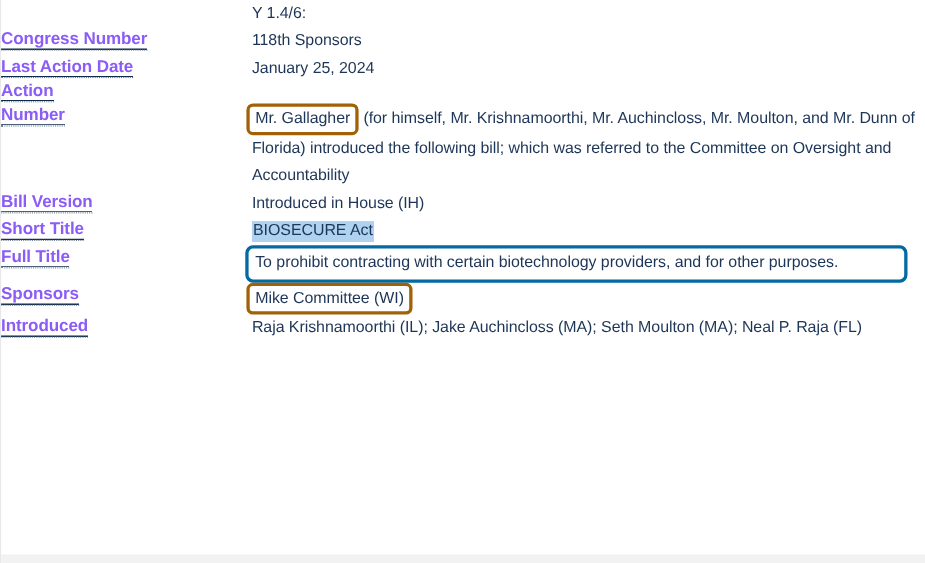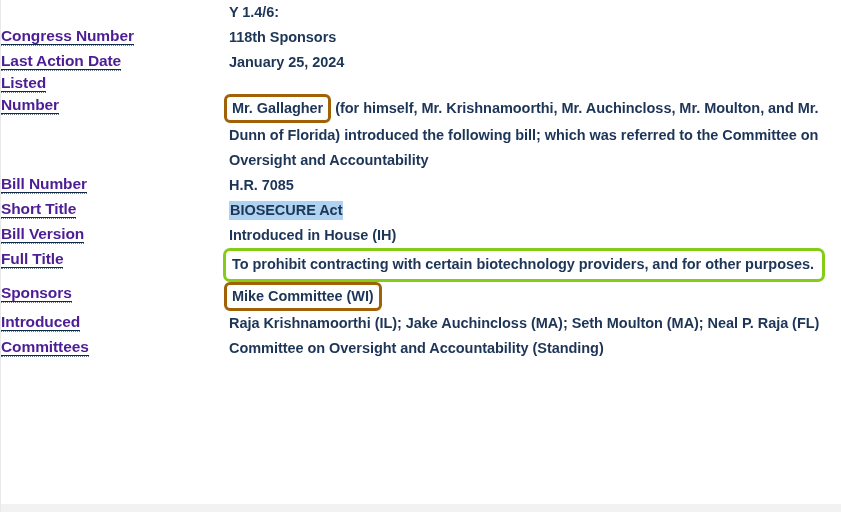--- a/index.html
+++ b/index.html
@@ -46,27 +46,26 @@
   td.label-col {
     width: 228px;
     padding-left: 15px;
     padding-right: 10px;
     box-sizing: border-box;
   }
   td.value-col {
     width: 613px;
     padding-right: 4px;
     box-sizing: border-box;
-    font-weight: bold;
   }
   .label-text {
     display: inline;
     font-weight: bold;
     font-size: 15.5px;
-    color: #4c1d95;
+    color: #8b5cf6;
     line-height: 22px;
     letter-spacing: -0.1px;
     border-bottom: 1px dotted #6a7a8c;
     box-shadow: inset 0 -2px 0 -1px #0f2b4c;
     padding-bottom: 1px;
   }
   .value-text {
     font-size: 14.5px;
     color: #1d3557;
     line-height: 25px;
@@ -80,21 +79,21 @@
   .redbox {
     display: inline-block;
     border: 3px solid #a16207;
     border-radius: 6px;
     padding: 1px 5px 2px 5px;
     margin: 0 0 0 -5px;
     line-height: 20px;
   }
   .redbox-block {
     display: block;
-    border: 3px solid #84cc16;
+    border: 3px solid #0369a1;
     border-radius: 7px;
     padding: 3px 6px 4px 6px;
     margin: 0 17px 0 -6px;
     line-height: 21px;
   }
   .highlight-sel {
     background: #aed2f0;
     padding: 1px 1px 2px 1px;
   }
 </style>
@@ -119,60 +118,52 @@
         </td>
         <td class="value-col">
           <span class="value-text">118th Sponsors</span>
         </td>
       </tr>
 
 
       <tr class="row-std">
         <td class="label-col">
           <span class="label-text">Last Action Date</span><br>
-          <span class="label-text">Listed</span>
+          <span class="label-text">Action</span>
         </td>
         <td class="value-col">
           <span class="value-text">January 25, 2024</span>
         </td>
       </tr>
 
       <tr class="row-tall">
         <td class="label-col">
           <span class="label-text">Number</span>
         </td>
         <td class="value-col">
           <span class="value-text"><span class="redbox">Mr. Gallagher</span><span> (for himself, Mr. Krishnamoorthi, Mr. Auchincloss, Mr. Moulton, and Mr. Dunn of Florida) introduced the following bill; which was referred to the Committee on Oversight and Accountability</span></span>
         </td>
       </tr>
 
+
       <tr class="row-std">
         <td class="label-col">
-          <span class="label-text">Bill Number</span>
+          <span class="label-text">Bill Version</span>
         </td>
         <td class="value-col">
-          <span class="value-text">H.R. 7085</span>
+          <span class="value-text">Introduced in House (IH)</span>
         </td>
       </tr>
 
       <tr class="row-std">
         <td class="label-col">
           <span class="label-text">Short Title</span>
         </td>
         <td class="value-col">
           <span class="value-text"><span class="highlight-sel">BIOSECURE Act</span></span>
-        </td>
-      </tr>
-
-      <tr class="row-std">
-        <td class="label-col">
-          <span class="label-text">Bill Version</span>
-        </td>
-        <td class="value-col">
-          <span class="value-text">Introduced in House (IH)</span>
         </td>
       </tr>
 
       <tr class="row-std">
         <td class="label-col">
           <span class="label-text">Full Title</span>
         </td>
         <td class="value-col">
           <span class="value-text redbox-block">To prohibit contracting with certain biotechnology providers, and for other purposes.</span>
         </td>
@@ -189,26 +180,18 @@
 
       <tr class="row-tall">
         <td class="label-col">
           <span class="label-text">Introduced</span>
         </td>
         <td class="value-col">
           <span class="value-text">Raja Krishnamoorthi (IL); Jake Auchincloss (MA); Seth Moulton (MA); Neal P. Raja (FL)</span>
         </td>
       </tr>
 
-      <tr class="row-std">
-        <td class="label-col">
-          <span class="label-text">Committees</span>
-        </td>
-        <td class="value-col">
-          <span class="value-text">Committee on Oversight and Accountability (Standing)</span>
-        </td>
-      </tr>
 
     </tbody>
   </table>
 
   <div class="bottom-band"></div>
 </div>
 
 </body></html>

